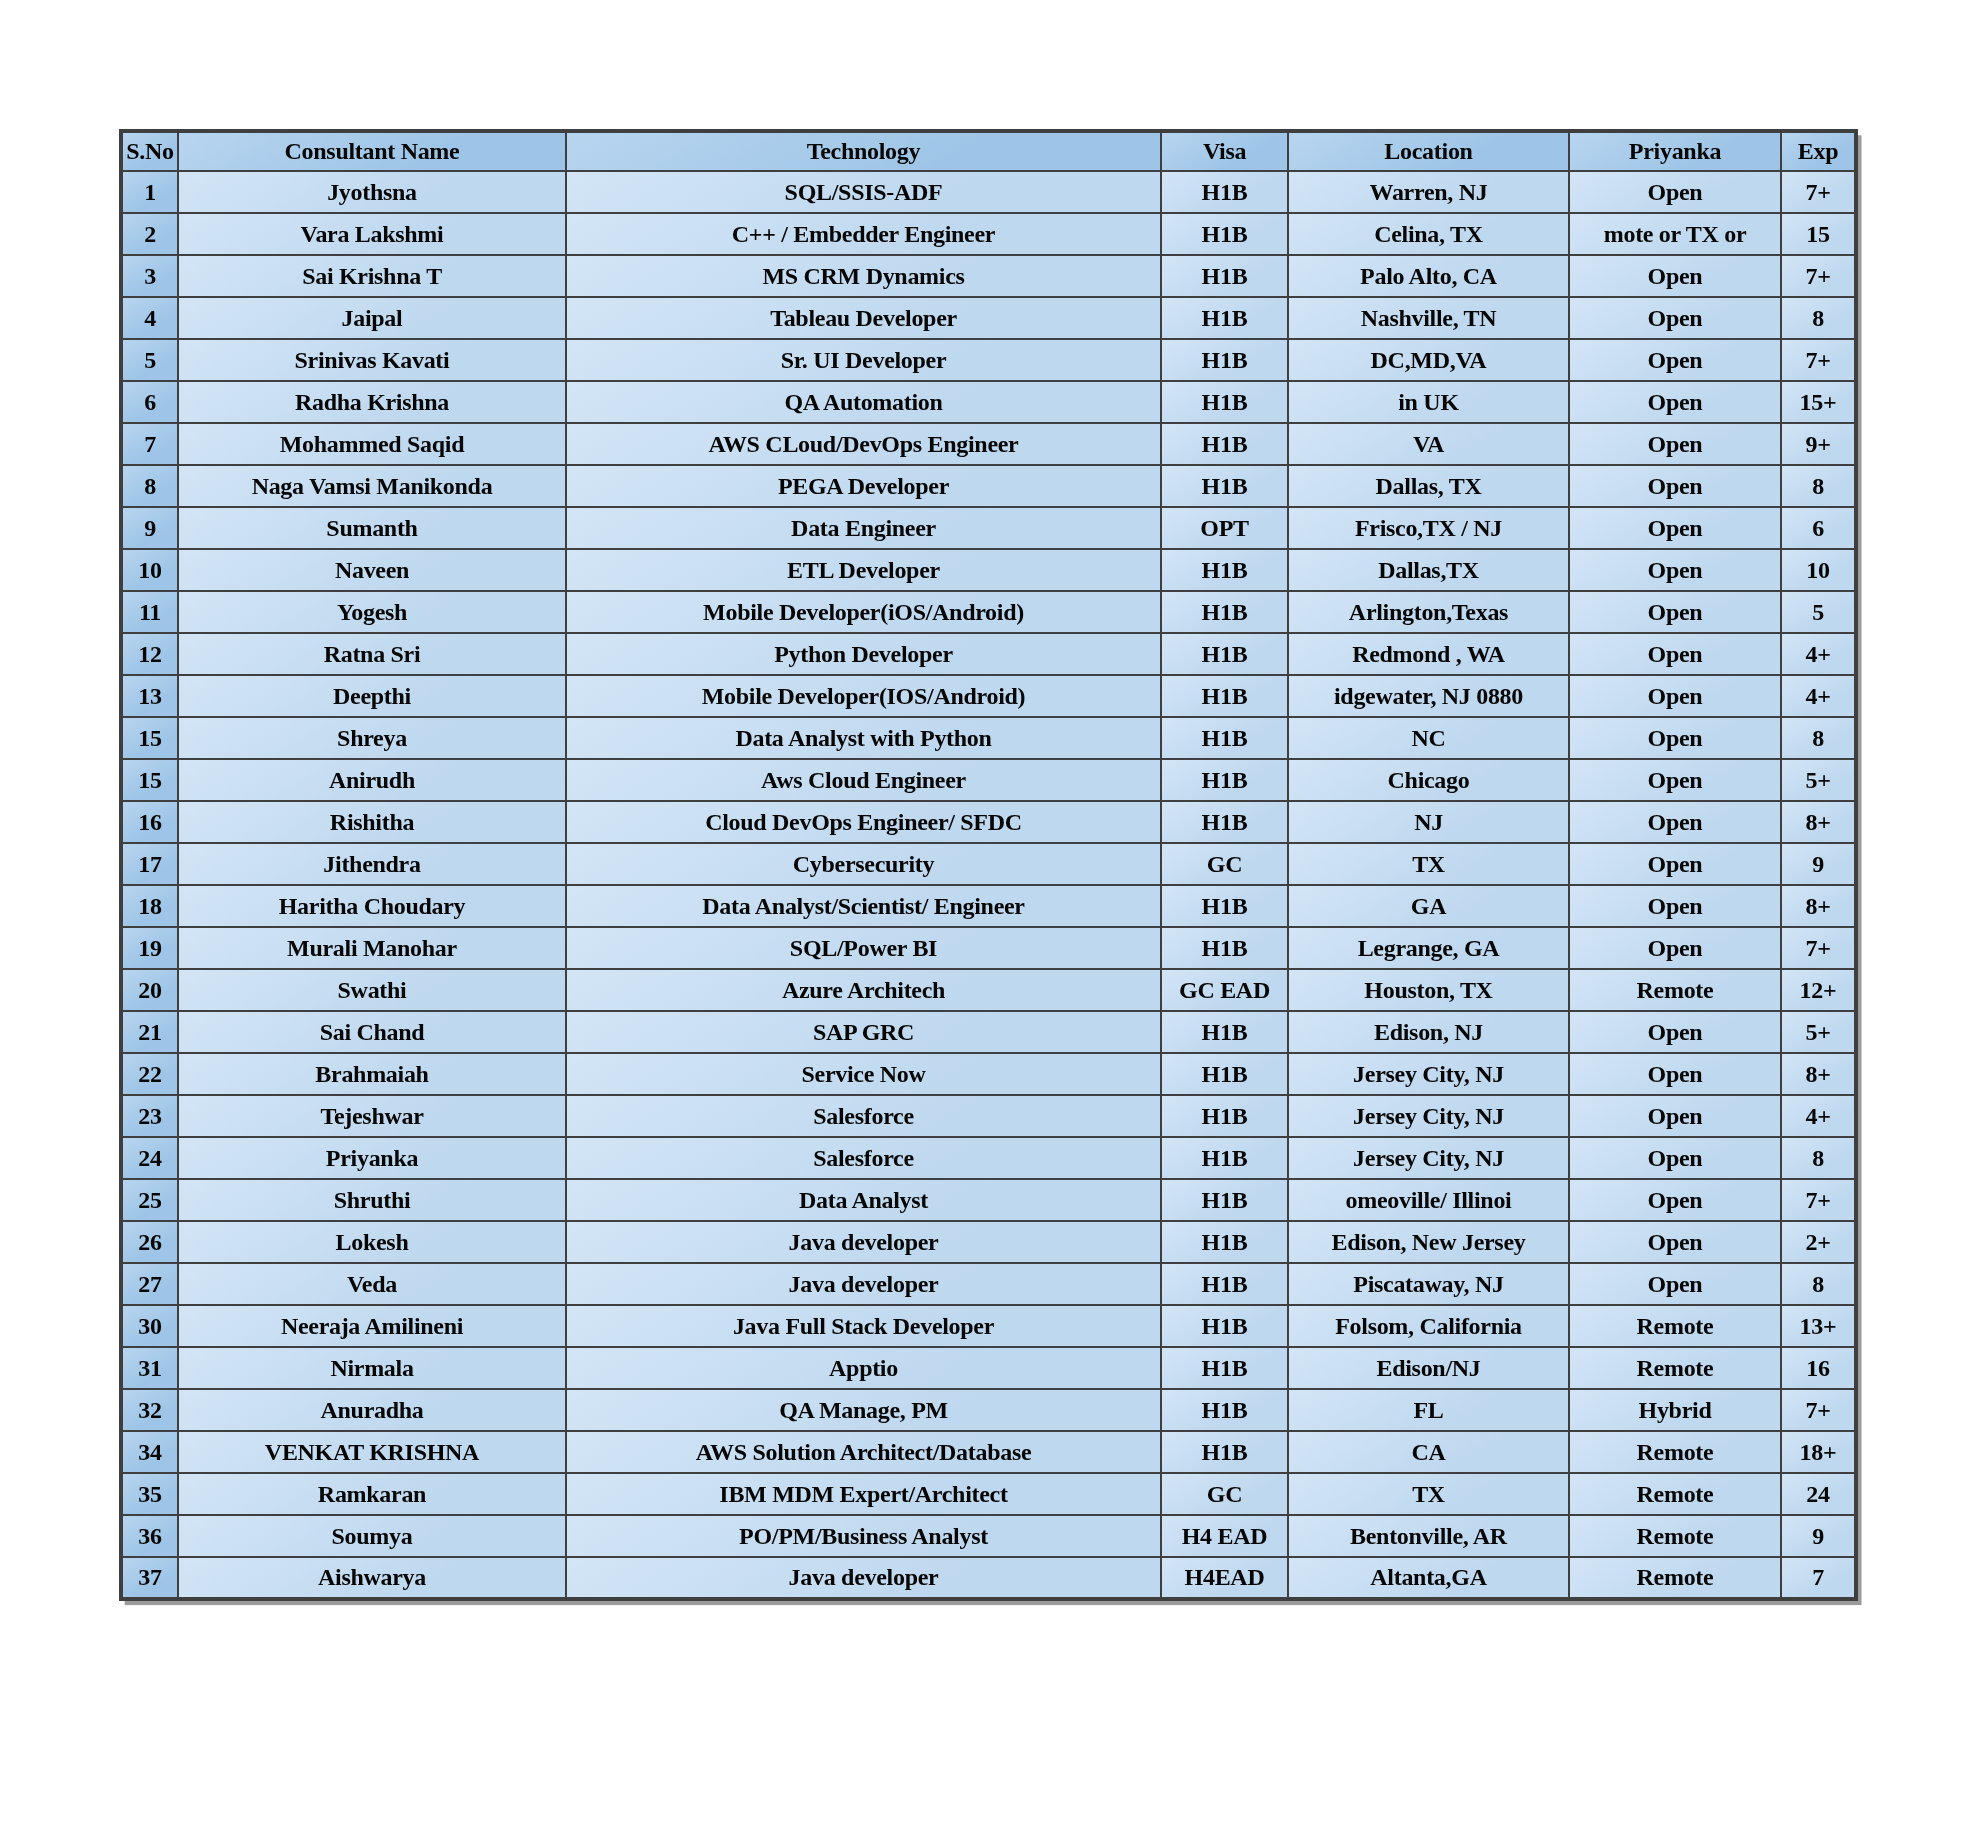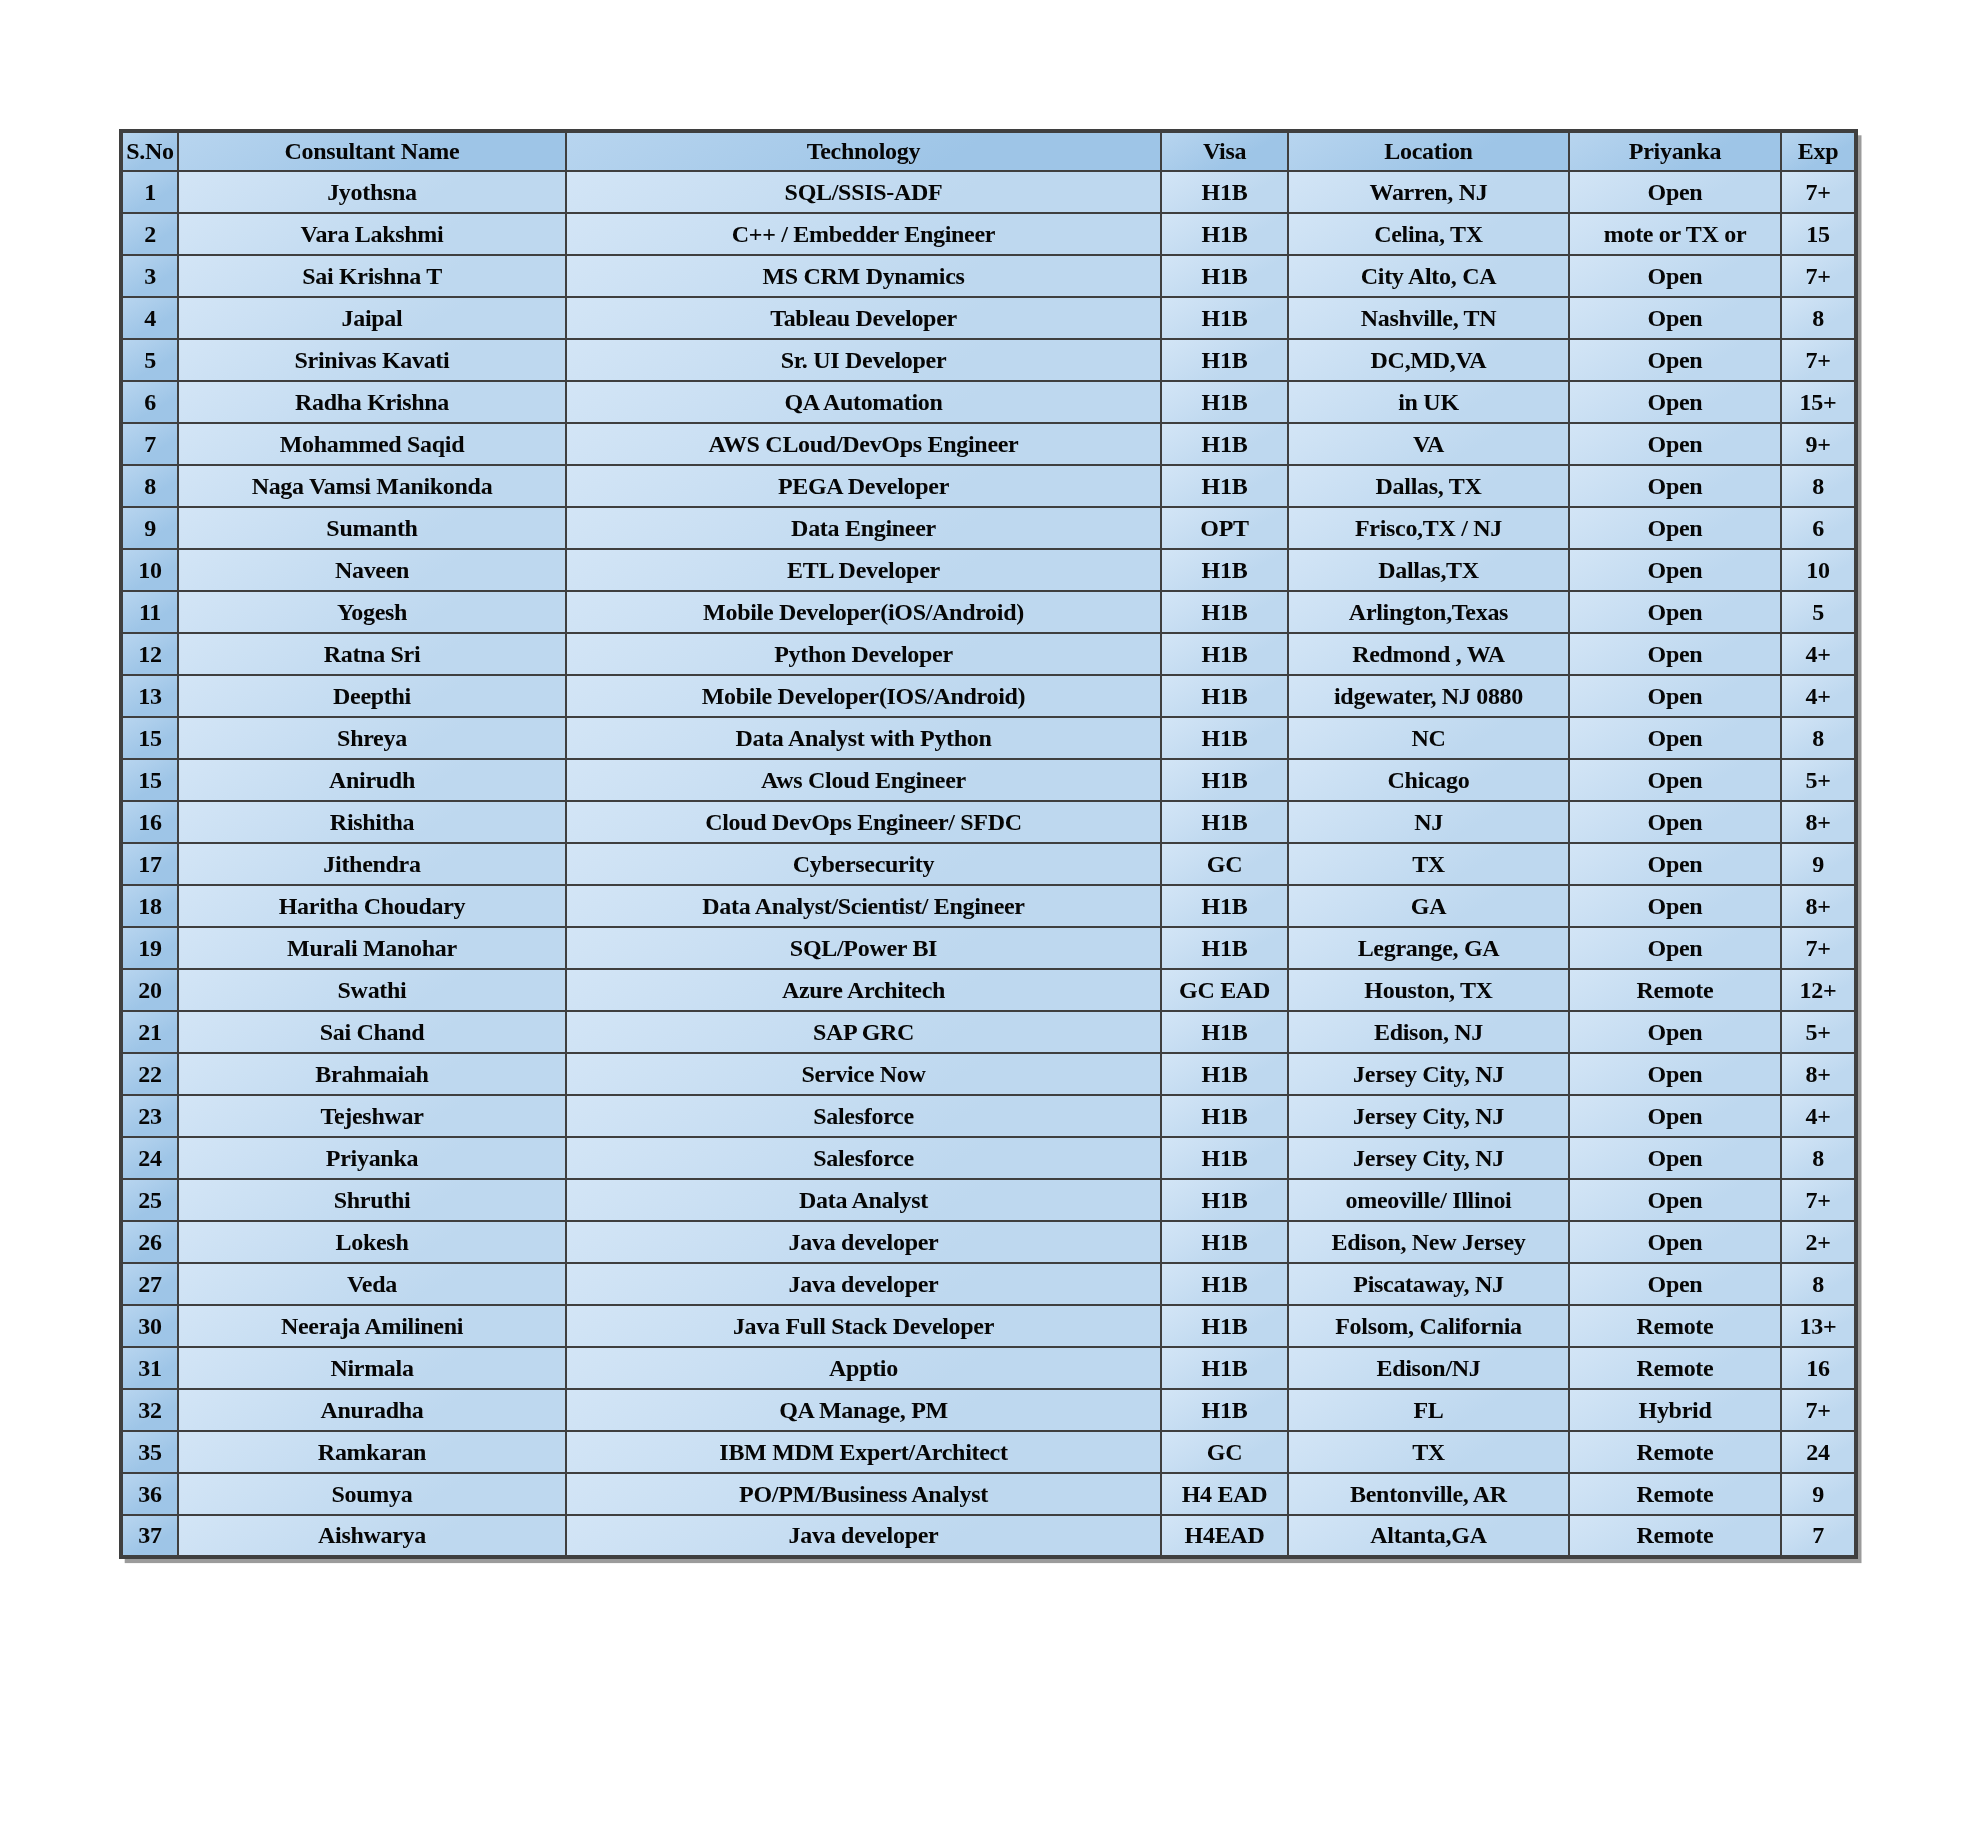--- a/index.html
+++ b/index.html
@@ -78,21 +78,21 @@
           <td>H1B</td>
           <td>Celina, TX</td>
           <td>mote or TX or</td>
           <td>15</td>
         </tr>
         <tr>
           <td class="sno">3</td>
           <td>Sai Krishna T</td>
           <td>MS CRM Dynamics</td>
           <td>H1B</td>
-          <td>City Alto, CA</td>
+          <td>Palo Alto, CA</td>
           <td>Open</td>
           <td>7+</td>
         </tr>
         <tr>
           <td class="sno">4</td>
           <td>Jaipal</td>
           <td>Tableau Developer</td>
           <td>H1B</td>
           <td>Nashville, TN</td>
           <td>Open</td>
@@ -324,20 +324,29 @@
           <td>16</td>
         </tr>
         <tr>
           <td class="sno">32</td>
           <td>Anuradha</td>
           <td>QA Manage, PM</td>
           <td>H1B</td>
           <td>FL</td>
           <td>Hybrid</td>
           <td>7+</td>
+        </tr>
+        <tr>
+          <td class="sno">34</td>
+          <td>VENKAT KRISHNA</td>
+          <td>AWS Solution Architect/Database</td>
+          <td>H1B</td>
+          <td>CA</td>
+          <td>Remote</td>
+          <td>18+</td>
         </tr>
         <tr>
           <td class="sno">35</td>
           <td>Ramkaran</td>
           <td>IBM MDM Expert/Architect</td>
           <td>GC</td>
           <td>TX</td>
           <td>Remote</td>
           <td>24</td>
         </tr>

